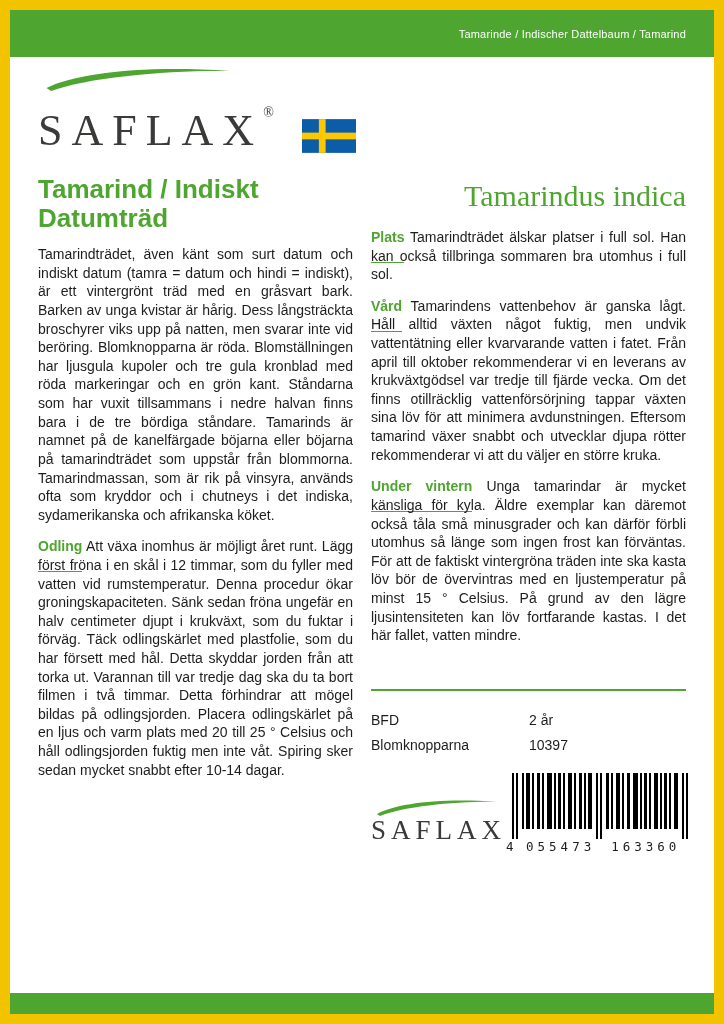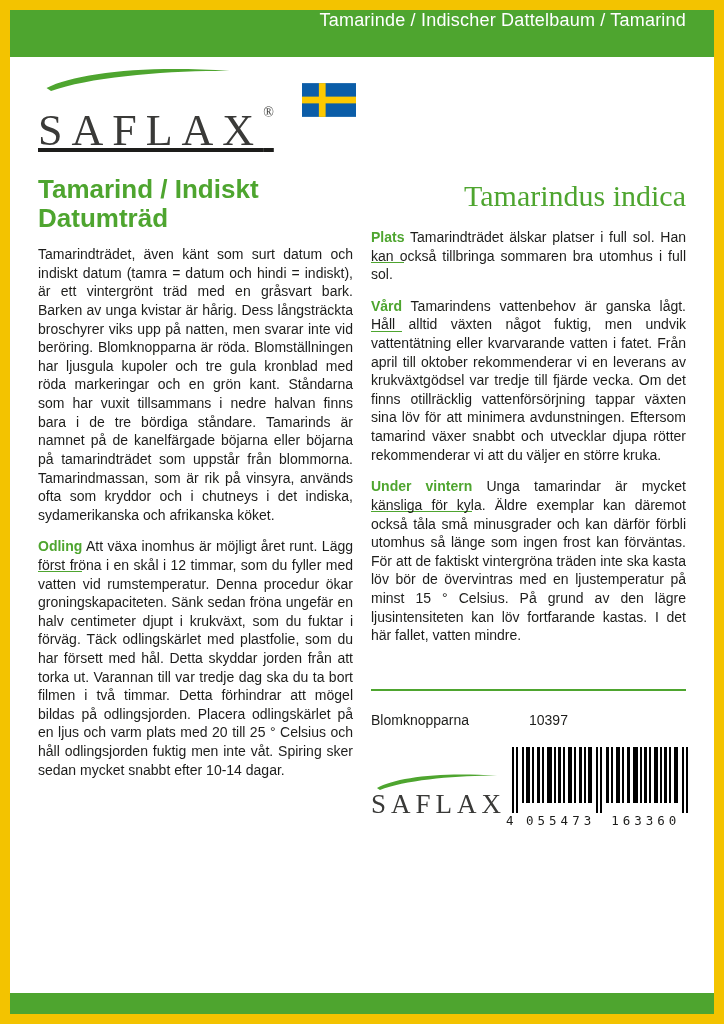--- a/index.html
+++ b/index.html
@@ -21,29 +21,28 @@
   }
   .page{
     position:absolute;top:10px;left:10px;right:10px;bottom:10px;
     background:#ffffff;
     display:flex;flex-direction:column;
     overflow:hidden;
   }
   .topbar{
     background:var(--green);
     height:47px;flex:0 0 47px;
-    display:flex;justify-content:flex-end;
+    display:flex;align-items:center;justify-content:flex-end;
     padding-right:28px;
-    color:#ffffff;font-size:18px;letter-spacing:.2px;
+    color:#ffffff;font-size:11px;letter-spacing:.2px;
   }
   .brand-row{
     padding:10px 28px 0 28px;
-    display:flex;align-items:flex-start;gap:28px;
+    display:flex;align-items:flex-end;gap:28px;
     flex:0 0 auto;
-    text-decoration:underline;
   }
   .logo{display:flex;flex-direction:column;align-items:flex-start;}
   .logo .swoosh{width:192px;height:24px;display:block;margin-left:4px;}
   .logo-text{
     font-family:"Liberation Serif", serif;
     font-size:44px;line-height:44px;
     letter-spacing:9px;
     color:var(--logo_ink);
     white-space:nowrap;
   }
@@ -139,20 +138,24 @@
     </div>
 
     <div class="col">
       <div class="subtitle">Tamarindus indica</div>
       <p><span class="runin">Plats</span> <span>Tamarindträdet älskar platser i full sol. Han kan också tillbringa sommaren bra utomhus i full sol.</span></p>
       <p><span class="runin">Vård</span> <span>Tamarindens vattenbehov är ganska lågt. Håll alltid växten något fuktig, men undvik vattentätning eller kvarvarande vatten i fatet. Från april till oktober rekommenderar vi en leverans av krukväxtgödsel var tredje till fjärde vecka. Om det finns otillräcklig vattenförsörjning tappar växten sina löv för att minimera avdunstningen. Eftersom tamarind växer snabbt och utvecklar djupa rötter rekommenderar vi att du väljer en större kruka.</span></p>
       <p><span class="runin">Under vintern</span> <span>Unga tamarindar är mycket känsliga för kyla. Äldre exemplar kan däremot också tåla små minusgrader och kan därför förbli utomhus så länge som ingen frost kan förväntas. För att de faktiskt vintergröna träden inte ska kasta löv bör de övervintras med en ljustemperatur på minst 15 ° Celsius. På grund av den lägre ljusintensiteten kan löv fortfarande kastas. I det här fallet, vatten mindre.</span></p>
 
       <hr class="divider">
 
+      <div class="meta-row">
+        <span class="meta-label">BFD</span>
+        <span class="meta-value">2 år</span>
+      </div>
       <div class="meta-row">
         <span class="meta-label">Blomknopparna</span>
         <span class="meta-value">10397</span>
       </div>
 
       <div class="bottom-row">
         <div class="logo logo-small">
           <svg class="swoosh" viewBox="0 0 170 24" preserveAspectRatio="none">
             <path class="svg-green" d="M4 21 C30 6, 92 -2, 166 4 C112 3, 42 10, 8 24 Z"></path>
           </svg>

